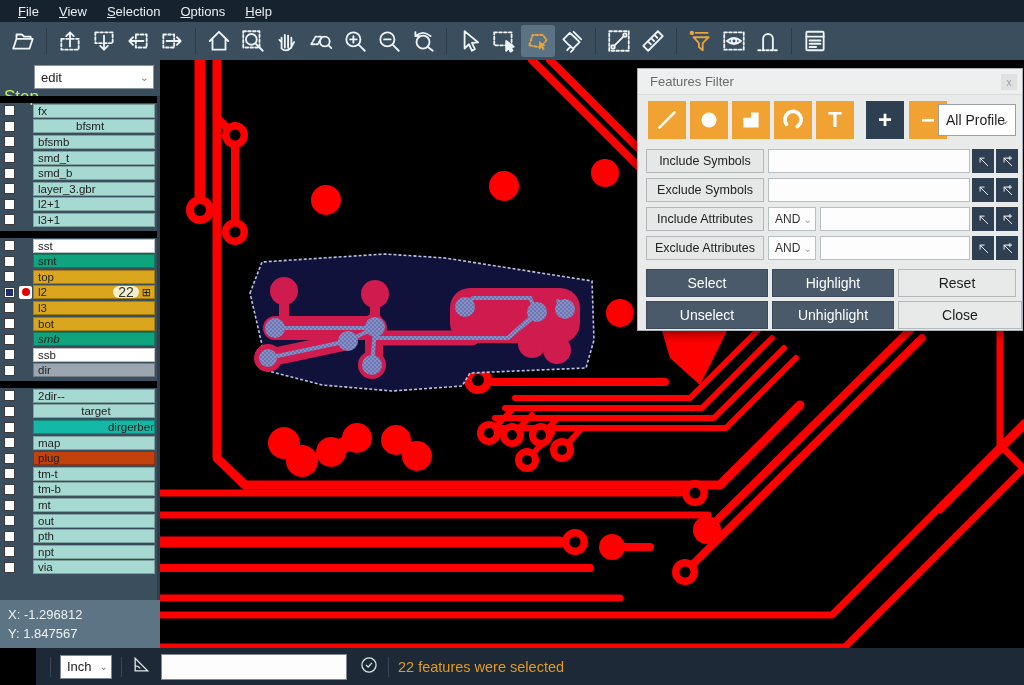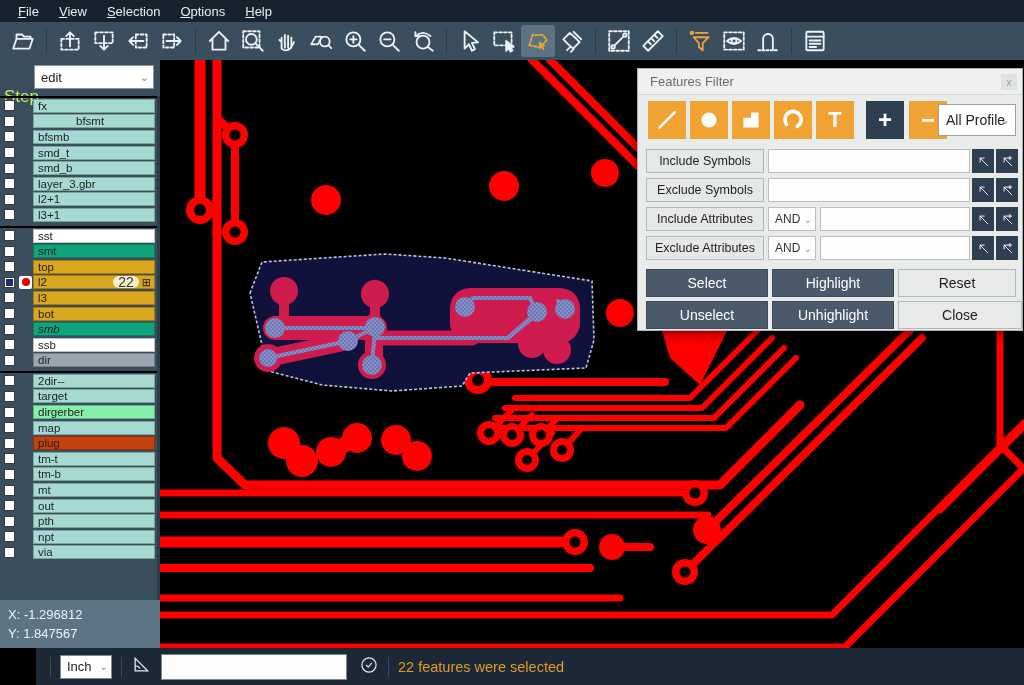--- a/index.html
+++ b/index.html
@@ -24,21 +24,21 @@
 
   
   #sidebar { position:absolute; left:0; top:60px; width:160px; height:588px;
              background:#3a4e5e; z-index:20; }
   #stepbar { position:absolute; left:0; top:2px; width:160px; height:30px; display:flex; align-items:center; }
   #step-label { color:#bef264; font-size:17px; margin-left:4px; width:30px;margin-top:39px; }
   #step-select { width:120px; height:24px; background:#fff; border:1px solid #8a949c;
                  display:flex; align-items:center; font-size:13px; color:#222; padding-left:6px; position:relative; }
   #step-select .chev { position:absolute; right:4px; color:#7d8890; font-size:11px; }
   #layer-list { position:absolute; left:0; top:36px; width:157px; }
-  .layer-group { margin-bottom:3px; border-top:2px solid #000000; }
+  .layer-group { margin-bottom:3px; border-top:7px solid #000000; }
   .layer-row { display:flex; align-items:center; height:15.6px; }
   .lr-check { width:18px; height:15.6px; display:flex; align-items:center; justify-content:center; flex:0 0 auto; }
   .lr-check .box { width:11px; height:11px; background:#fff; border:1.5px solid #3c3c3c; }
   .lr-check .box.checked { background:#fff; position:relative; }
   .lr-check .box.checked::after { content:""; position:absolute; left:1px; top:1px; right:1px; bottom:1px; background:#1d2e6e; }
   .lr-ind { width:15px; height:15.6px; flex:0 0 auto; display:flex; align-items:center; justify-content:center; }
   .lr-ind .dotbox { width:13px; height:13px; background:#fff; border-radius:2px;
                     display:flex; align-items:center; justify-content:center; }
   .lr-ind .dot { width:8px; height:8px; border-radius:50%; background:#e00000; }
   .lr-label { flex:1; height:14px; margin-right:2px; font-size:11.5px; color:#222;
@@ -432,30 +432,30 @@
           <div class="lr-ind"></div>
           <div class="lr-label" style="background: rgb(167, 217, 211);">
             <span style="flex: 1 1 0%;">2dir--</span>
           </div>
         </div>
         <div class="layer-row">
           <div class="lr-check">
             <div class="box"></div>
           </div>
           <div class="lr-ind"></div>
-          <div class="lr-label" style="background: rgb(167, 217, 211);">
+          <div class="lr-label" style="background: rgb(167, 217, 211); text-align: center;">
             <span style="flex: 1 1 0%;">target</span>
           </div>
         </div>
         <div class="layer-row">
           <div class="lr-check">
             <div class="box"></div>
           </div>
           <div class="lr-ind"></div>
-          <div class="lr-label" style="background: #86efac;">
+          <div class="lr-label" style="background: #14b8a6; text-align: right;">
             <span style="flex: 1 1 0%;">dirgerber</span>
           </div>
         </div>
         <div class="layer-row">
           <div class="lr-check">
             <div class="box"></div>
           </div>
           <div class="lr-ind"></div>
           <div class="lr-label" style="background: rgb(167, 217, 211);">
             <span style="flex: 1 1 0%;">map</span>

